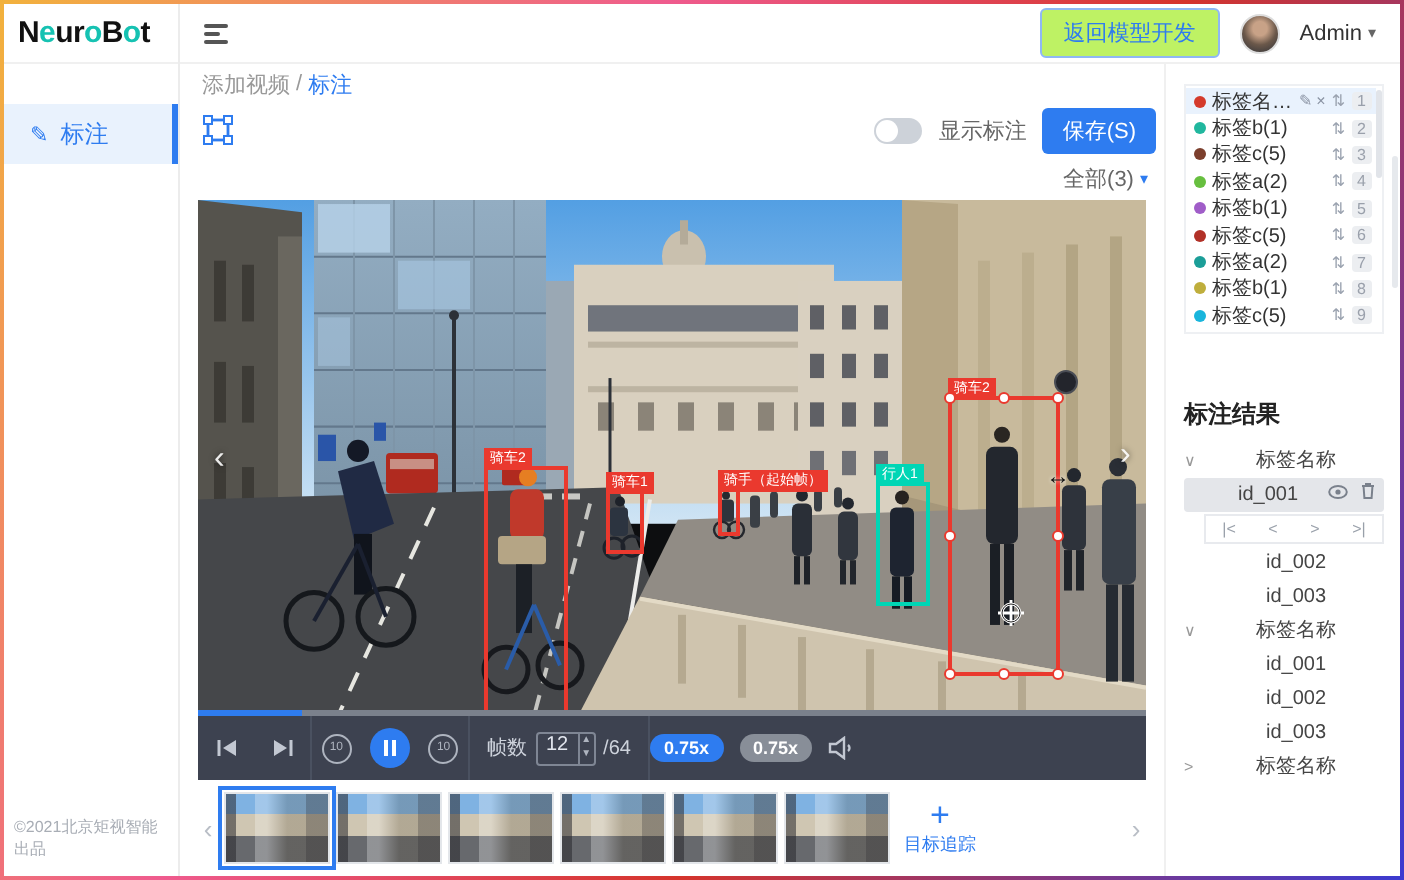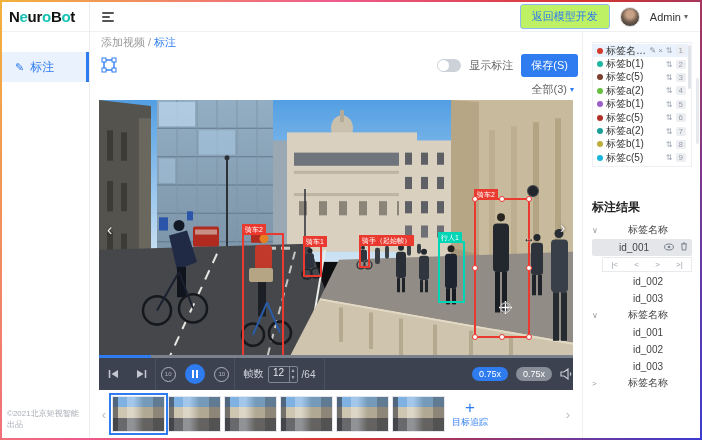--- a/index.html
+++ b/index.html
@@ -62,21 +62,21 @@
   .cursor-move { position:absolute; left:400px; top:200px; }
 
   
   .controls { width:474px; height:32px; background:#3d4250; display:flex; align-items:center; color:#cdd2db; flex-shrink:0;}
   .cs { display:flex; align-items:center; height:100%; }
   .cs + .cs { border-left:1px solid #4a5160; }
   .cs1 { width:143px; padding-left:11px; font-size:10px; }
   .cs2 { width:56px; justify-content:space-around; }
   .cs3 { width:79px; justify-content:space-around; }
   .cs4 { width:90px; justify-content:center; gap:4px; font-size:10px;}
-  .cs5 { flex:1; justify-content:flex-end; gap:8px; }
+  .cs5 { flex:1; justify-content:flex-start; gap:8px;font-weight:bold; }
   .icon-btn { cursor:pointer; display:flex; align-items:center; }
   .play-btn { width:20px; height:20px; border-radius:50%; background:#2e7cf0; display:flex; align-items:center; justify-content:center; gap:2px; cursor:pointer;}
   .play-btn i { width:2px; height:8px; background:#fff; display:block;}
   .ring10 { width:15px; height:15px; border:1px solid #aeb4bf; border-radius:50%; font-size:6px; display:flex; align-items:center; justify-content:center; color:#aeb4bf; cursor:pointer;}
   .frame-input { width:30px; height:17px; border:1px solid #7f8694; border-radius:2px; display:flex; align-items:flex-start; background:transparent;}
   .frame-val { flex:1; text-align:center; font-size:10px; color:#e2e6ee;}
   .spin { display:flex; flex-direction:column; border-left:1px solid #7f8694; height:100%; justify-content:space-around; padding:0 1px; }
   .spin span { font-size:5px; line-height:5px; color:#aeb4bf; cursor:pointer;}
   .pill { height:14px; border-radius:7px; font-size:9px; padding:0 7px; display:flex; align-items:center; color:#fff; cursor:pointer;}
   .pill.blue { background:#2e7cf0; } .pill.gray { background:#888e98; }

